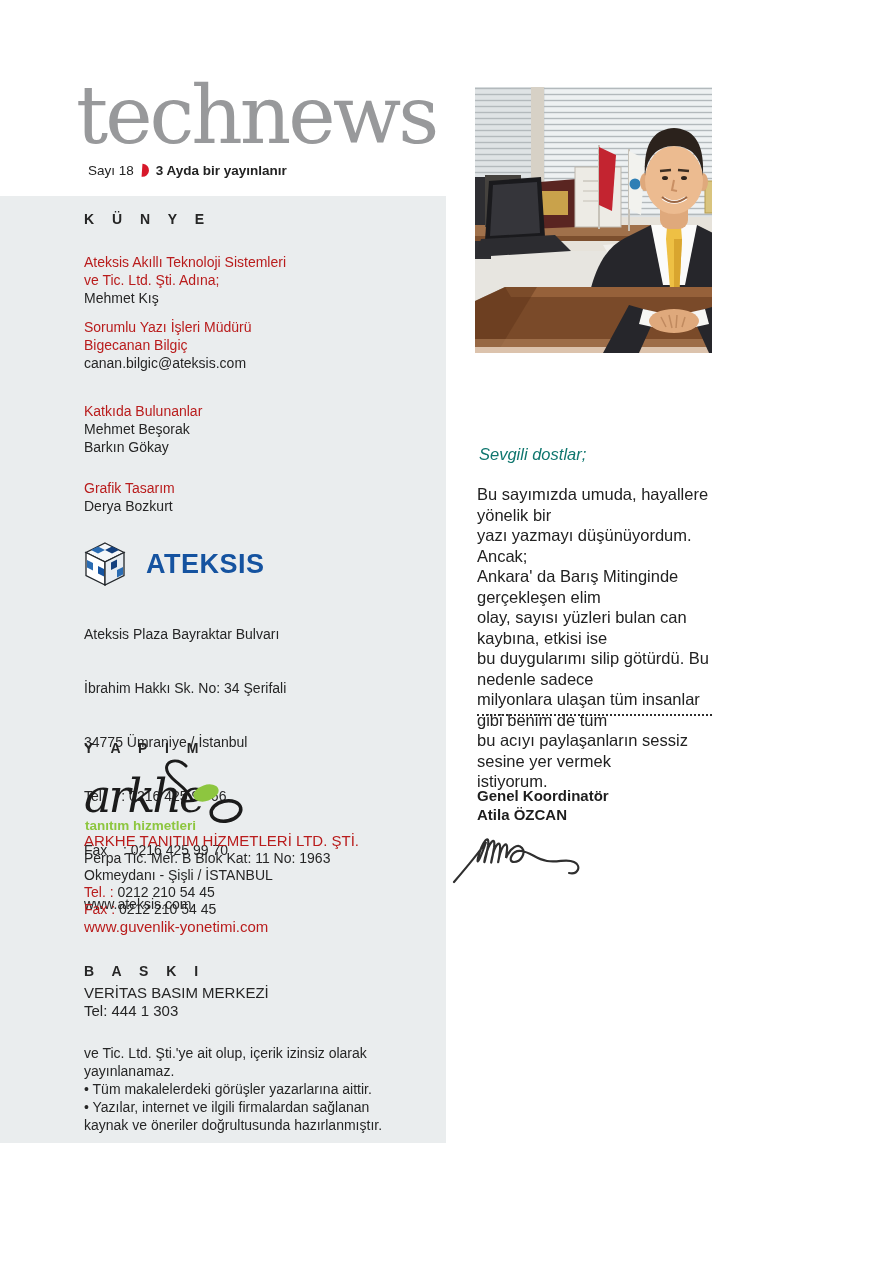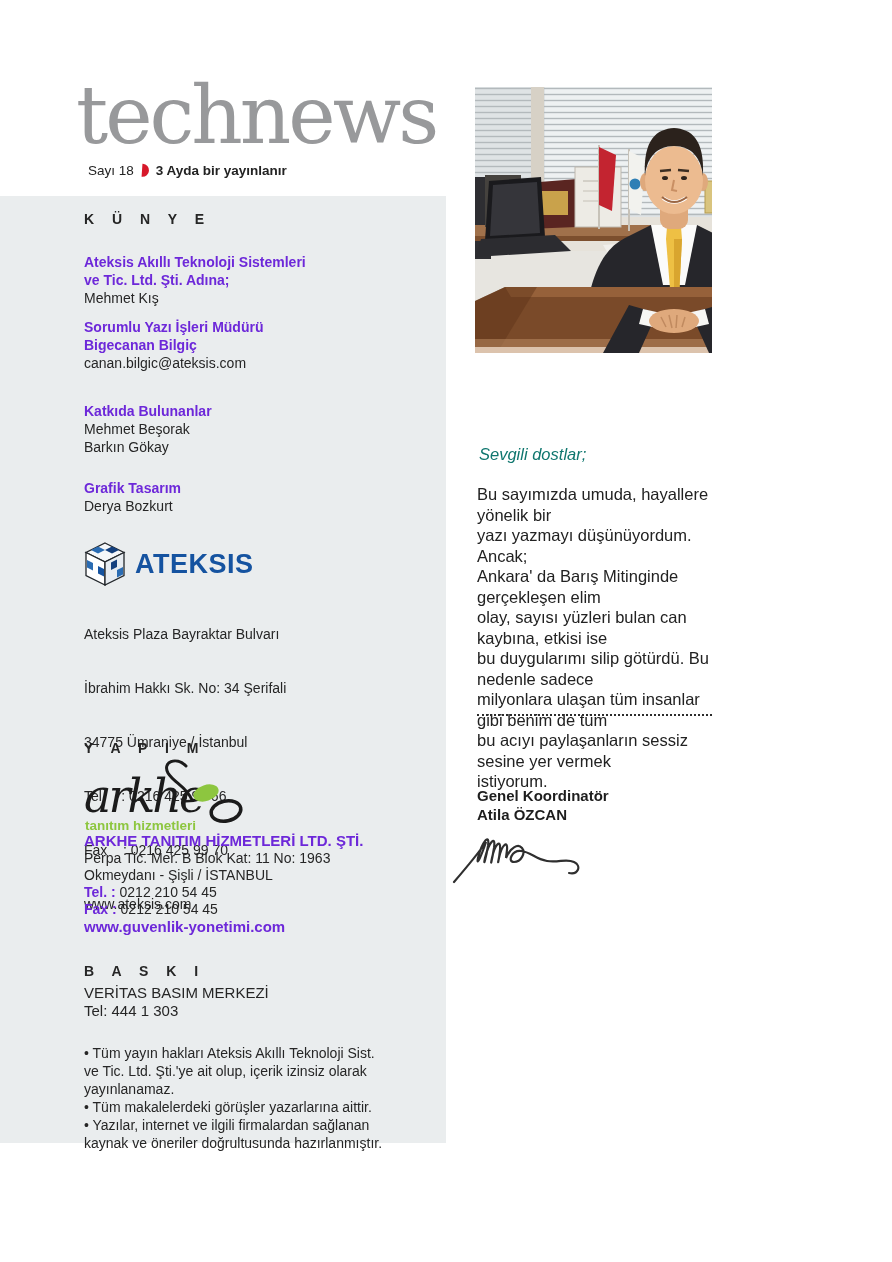--- a/index.html
+++ b/index.html
@@ -10,23 +10,23 @@
         font-size:80px;line-height:1;color:#98999b;letter-spacing:-3px;}
   .issue-row{position:absolute;left:88px;top:163px;font-size:13.5px;color:#232323;
              display:flex;align-items:center;}
   .issue-marker{display:inline-block;width:7px;height:13px;background:#d7182a;
                 border-radius:0 13px 13px 0;margin:0 7px 0 8px;transform:rotate(4deg);}
   .freq{font-weight:bold;}
   
   .panel{position:absolute;left:0;top:196px;width:446px;height:947px;background:#eaedee;}
   .panel .blk{position:absolute;left:84px;font-size:14px;line-height:18px;color:#262626;}
   .hd{font-weight:bold;letter-spacing:7px;font-size:15px;color:#1a1a1a;}
-  .b{font-weight:bold;color:#6d28d9;}
+  .b{font-weight:normal;color:#b91c1c;}
   .addr{line-height:17.5px;white-space:pre-wrap;}
-  .ateksis-row{display:flex;align-items:center;gap:9px;text-align:right;}
+  .ateksis-row{display:flex;align-items:center;gap:20px;text-align:right;}
   .ateksis-word{font-size:27px;font-weight:bold;color:#1553a0;letter-spacing:0.5px;}
   .notes{font-size:11.5px;line-height:15px;color:#3c3c3c;}
   
   .photo{position:absolute;left:475px;top:87px;width:396px;height:266px;}
   .salutation{position:absolute;left:479px;top:445px;font-size:16.5px;color:#0f766e;font-style:italic;}
   .letter{position:absolute;left:477px;top:484px;font-size:16.5px;line-height:20.5px;color:#222;}
   .dotted{position:absolute;left:477px;top:714px;width:263px;border-bottom:2px dotted #2c2c2c;}
   .signer{position:absolute;left:477px;top:786px;font-size:15px;line-height:19px;font-weight:bold;color:#1d1d1d;}
   .signature{position:absolute;left:452px;top:820px;}
 </style>
@@ -112,21 +112,20 @@
       <div class="b" style="font-size:15px;">www.guvenlik-yonetimi.com</div>
     </div>
 
     <div class="blk hd" style="top:766px;">B A S K I</div>
     <div class="blk" style="top:788px;font-size:15px;line-height:18px;">
       <div>VERİTAS BASIM MERKEZİ</div>
       <div>Tel: 444 1 303</div>
     </div>
 
     <div class="blk notes" style="top:848px;">
-      <div>• Tüm yayın hakları Ateksis Akıllı Teknoloji Sist.</div>
       <div>ve Tic. Ltd. Şti.'ye ait olup, içerik izinsiz olarak</div>
       <div>yayınlanamaz.</div>
       <div>• Tüm makalelerdeki görüşler yazarlarına aittir.</div>
       <div>• Yazılar, internet ve ilgili firmalardan sağlanan</div>
       <div>kaynak ve öneriler doğrultusunda hazırlanmıştır.</div>
     </div>
   </div>
 
   <svg class="photo" viewBox="0 0 396 266">
     <defs>

